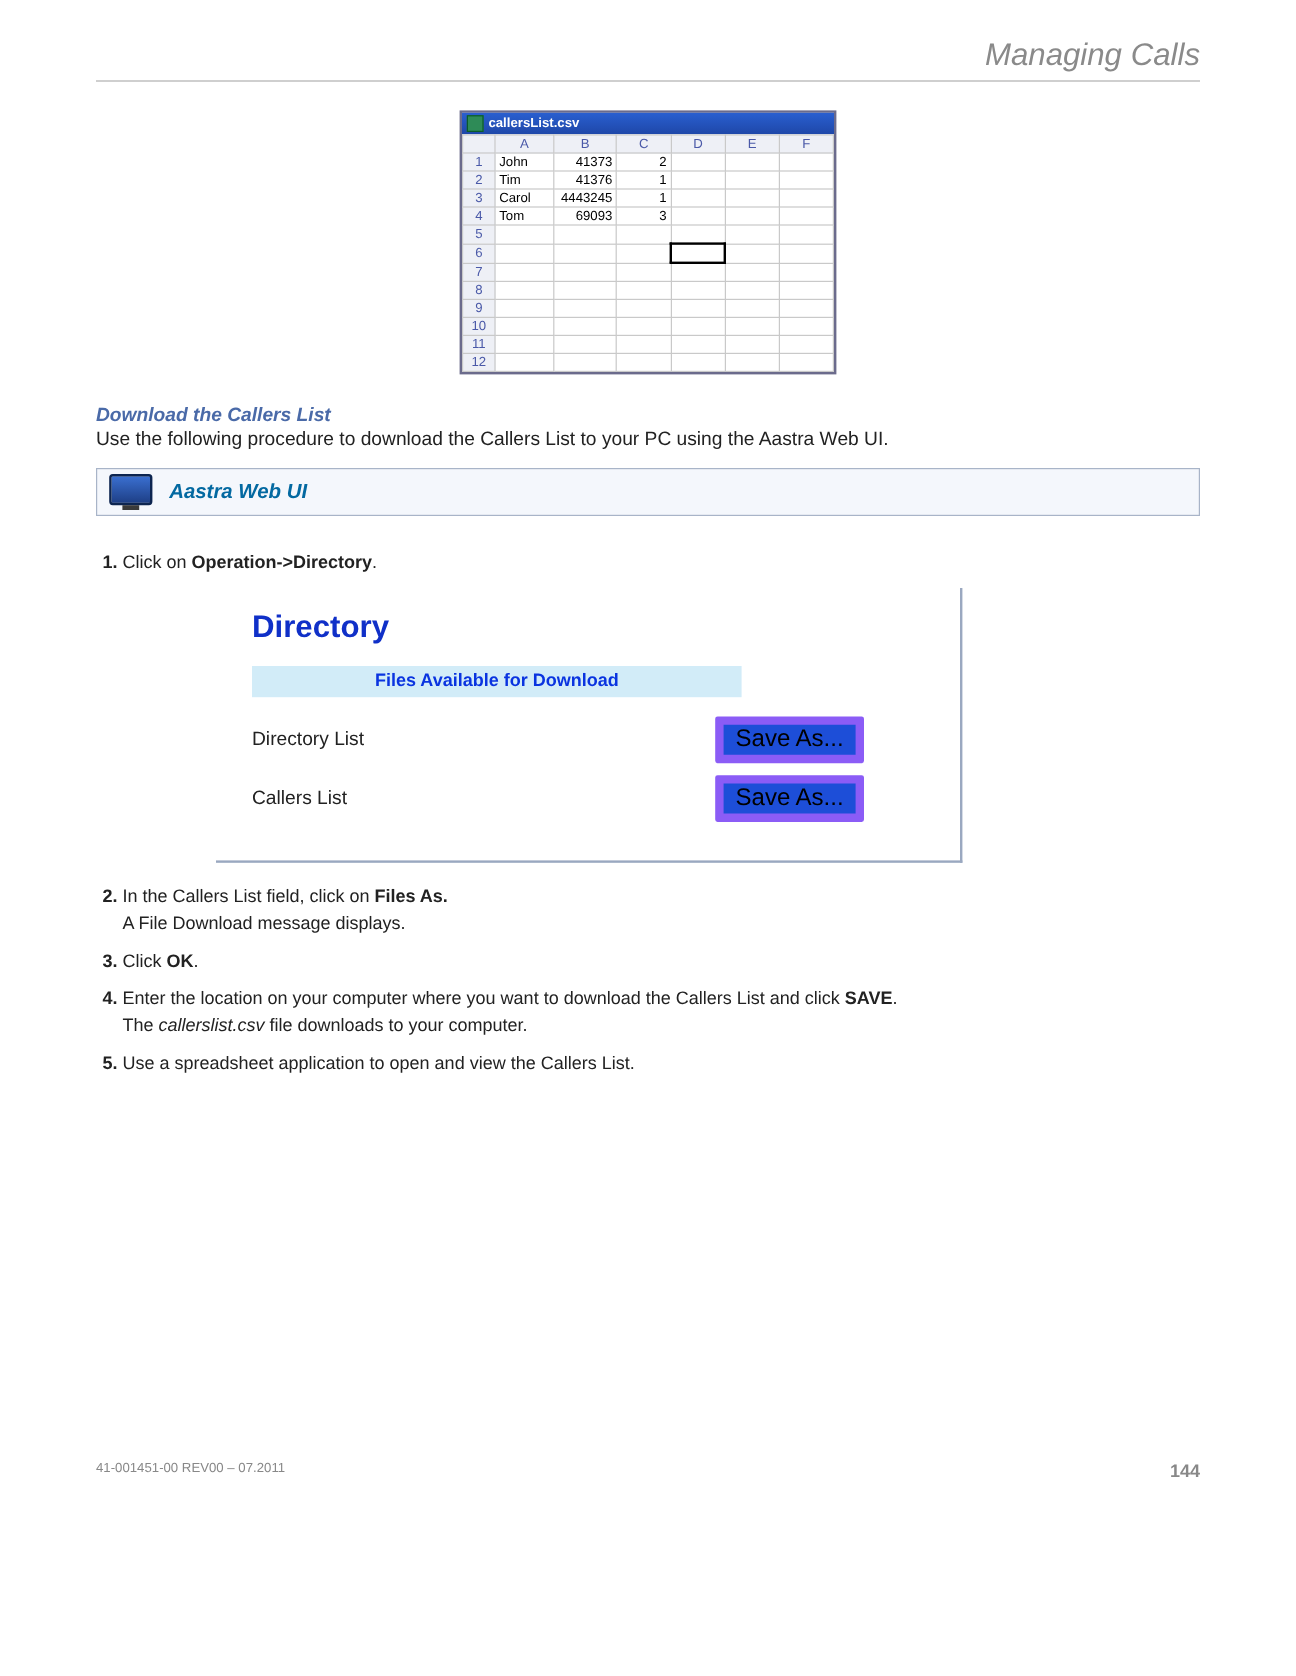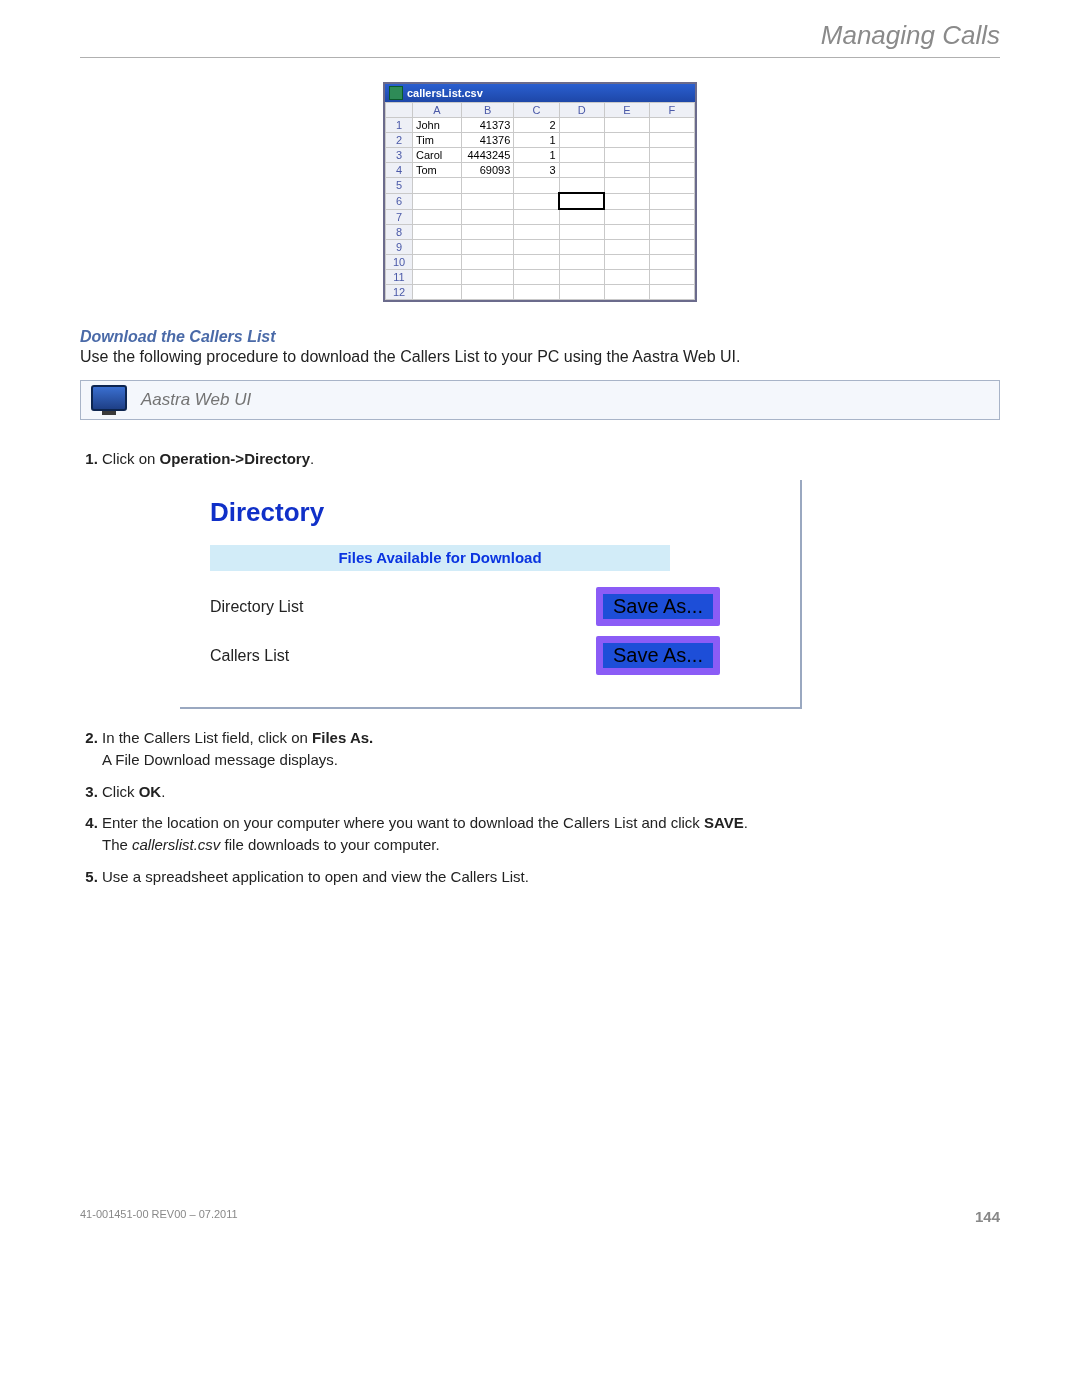--- a/index.html
+++ b/index.html
@@ -4,21 +4,21 @@
 <style>
   body {
     margin: 0;
     padding: 0;
     font-family: "Segoe UI", "Myriad Pro", Arial, sans-serif;
     background: #fff;
     color: #222;
     width: 1080px;
   }
   .page {
-    padding: 20px 80px 40px 80px;
+    padding: 30px 80px 40px 80px;
     box-sizing: border-box;
   }
   .header-title {
     text-align: right;
     font-size: 26px;
     font-style: italic;
     color: #8a8a8a;
     margin-bottom: 6px;
     font-weight: 400;
   }
@@ -113,22 +113,22 @@
     background: linear-gradient(#3a6fd0,#1e3f86);
     border: 2px solid #0d2550;
     border-radius: 3px;
   }
   .monitor-icon .stand {
     width: 14px; height: 4px;
     background: #3a3a3a;
     margin: 0 auto;
   }
   .banner-text {
-    color: #737373;
-    font-weight: normal;
+    color: #0369a1;
+    font-weight: bold;
     font-style: italic;
     font-size: 17px;
   }
 
   ol.steps {
     padding-left: 22px;
     margin: 0 0 16px 0;
   }
   ol.steps > li {
     font-size: 15px;
@@ -156,21 +156,21 @@
     font-size: 26px;
     margin-bottom: 14px;
   }
   .dl-header {
     background: #d2ecf8;
     color: #0a34e0;
     font-weight: bold;
     text-align: center;
     font-size: 15px;
     padding: 2px 0;
-    width: 460px;
+    width: 408px;
     margin-bottom: 16px;
   }
   .file-row {
     display: flex;
     align-items: center;
     justify-content: space-between;
     width: 510px;
     margin-bottom: 10px;
   }
   .file-label { font-size: 16px; color: #222; }

